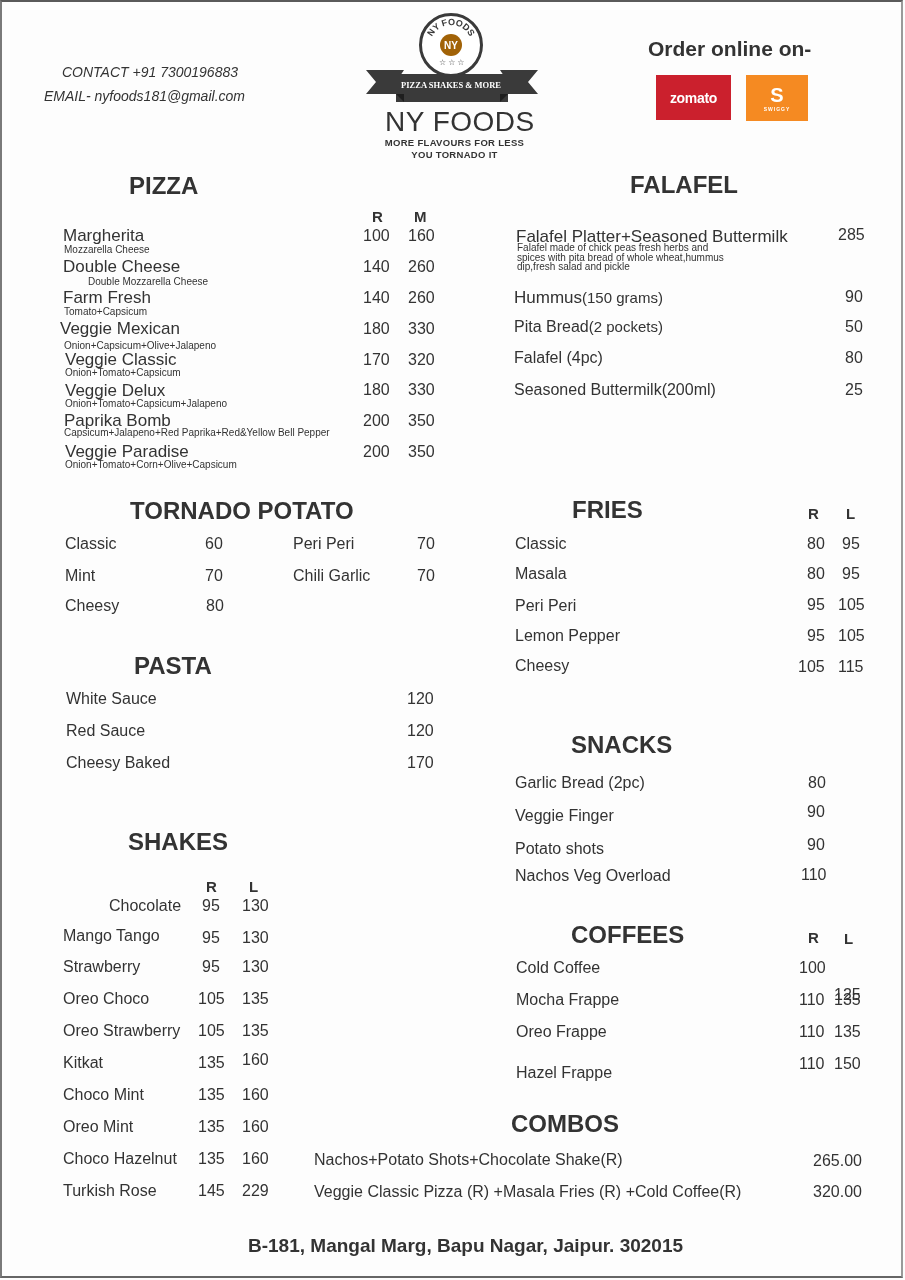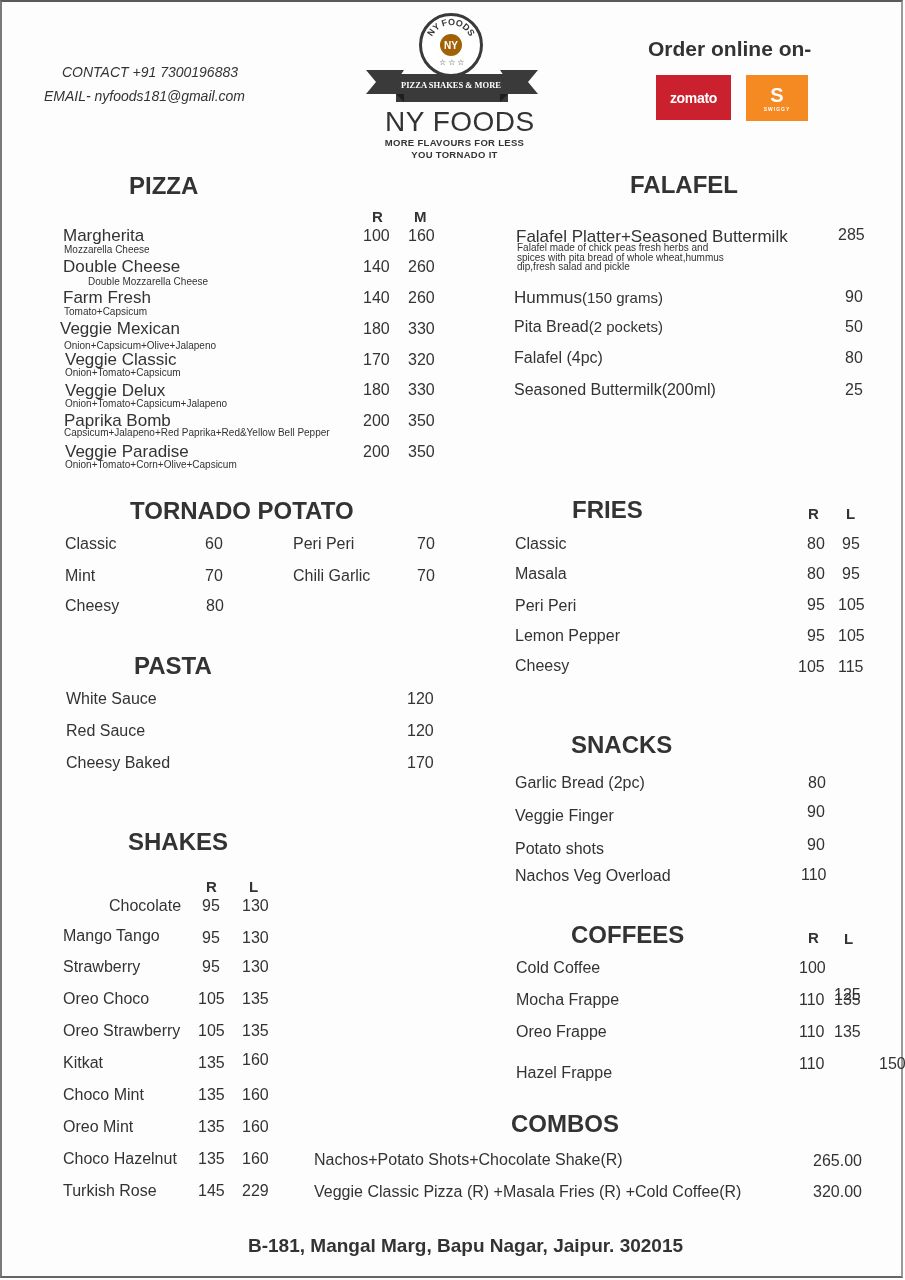--- a/index.html
+++ b/index.html
@@ -281,21 +281,21 @@
   <div class="abs price" style="left:799px;top:959px;">100</div>
   <div class="abs price" style="left:834px;top:986px;">125</div>
   <div class="abs item" style="left:516px;top:991px;">Mocha Frappe</div>
   <div class="abs price" style="left:799px;top:991px;">110</div>
   <div class="abs price" style="left:834px;top:991px;">135</div>
   <div class="abs item" style="left:516px;top:1023px;">Oreo Frappe</div>
   <div class="abs price" style="left:799px;top:1023px;">110</div>
   <div class="abs price" style="left:834px;top:1023px;">135</div>
   <div class="abs item" style="left:516px;top:1055px;margin-top:9px;">Hazel Frappe</div>
   <div class="abs price" style="left:799px;top:1055px;">110</div>
-  <div class="abs price" style="left:879px;top:1055px;text-align:center;">150</div>
+  <div class="abs price" style="left:834px;top:1055px;text-align:center;">150</div>
 </div>
 
 <div class="abs sec-title" style="left:511px;top:1110px;">COMBOS</div>
 <div>
   <div class="abs item" style="left:314px;top:1151px;">Nachos+Potato Shots+Chocolate Shake(R)</div>
   <div class="abs price" style="left:813px;top:1152px;">265.00</div>
   <div class="abs item" style="left:314px;top:1183px;">Veggie Classic Pizza (R) +Masala Fries (R) +Cold Coffee(R)</div>
   <div class="abs price" style="left:813px;top:1183px;">320.00</div>
 </div>
 

